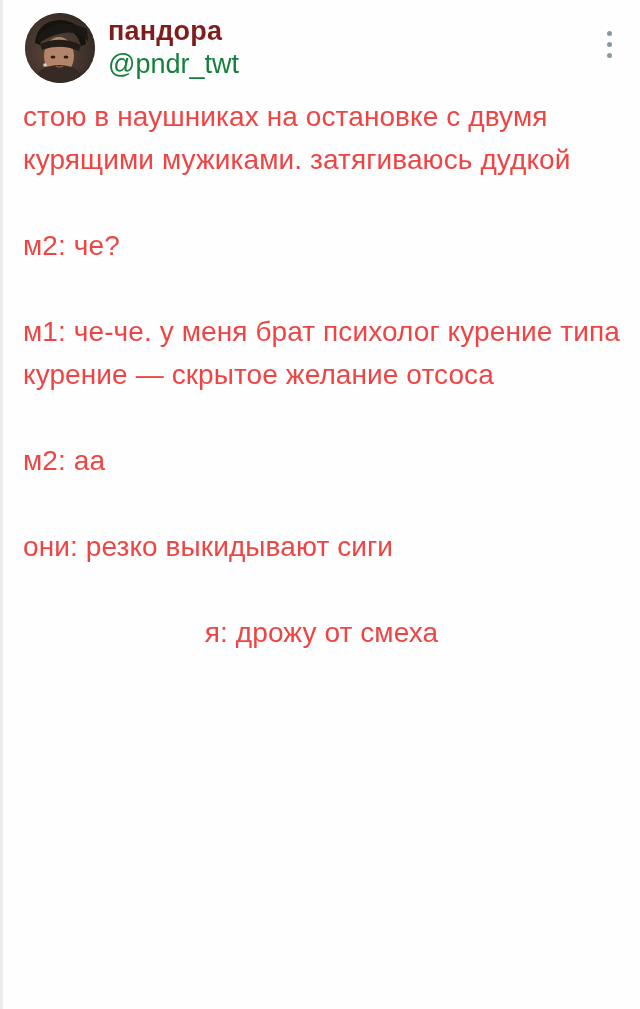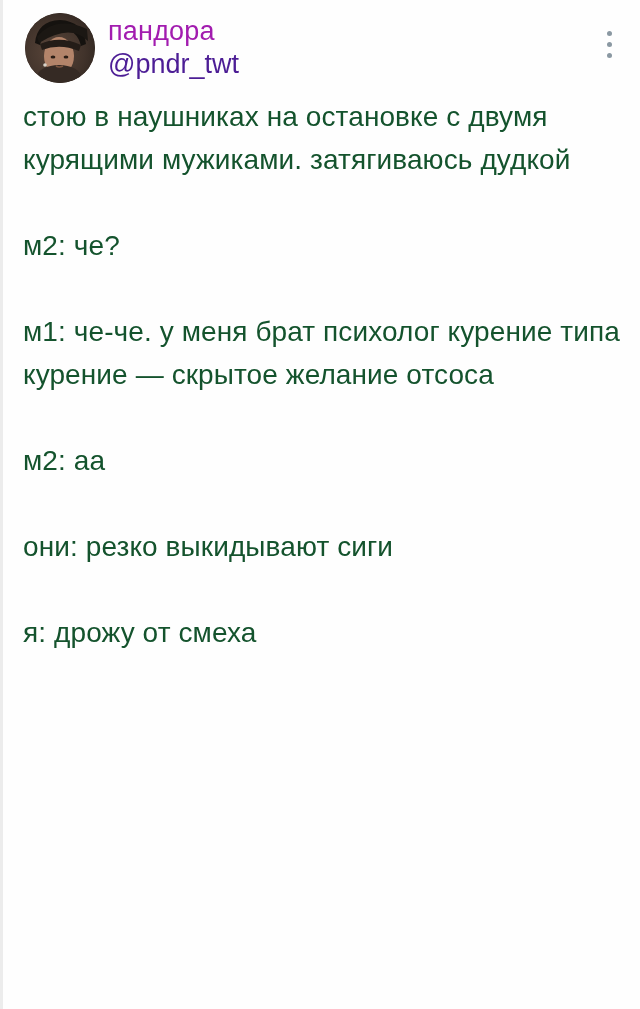--- a/index.html
+++ b/index.html
@@ -35,29 +35,29 @@
   .avatar svg { display: block; width: 70px; height: 70px; }
   .names {
     margin-left: 13px;
     margin-top: 2px;
     display: flex;
     flex-direction: column;
   }
   .display-name {
     font-size: 27px;
     line-height: 33px;
-    font-weight: 400;
-    color: #a21caf;
+    font-weight: 700;
+    color: #7f1d1d;
     letter-spacing: 0.2px;
   }
   .handle {
     font-size: 27px;
     line-height: 33px;
     font-weight: 400;
-    color: #4c1d95;
+    color: #15803d;
   }
   .more-button {
     position: absolute;
     right: 14px;
     top: 24px;
     width: 34px;
     height: 40px;
     display: flex;
     flex-direction: column;
     align-items: center;
@@ -71,25 +71,25 @@
     border-radius: 50%;
     background: #8a98a2;
   }
   .tweet-body {
     padding: 0 20px 0 20px;
   }
   .tweet-body p {
     font-size: 28px;
     line-height: 43px;
     font-weight: 400;
-    color: #14532d;
+    color: #ef4444;
     margin: 0 0 43px 0;
     letter-spacing: 0.1px;
   }
-  .tweet-body p:last-child { margin-bottom: 0; }
+  .tweet-body p:last-child { margin-bottom: 0; text-align: center; }
 </style>
 </head>
 <body>
 
 <div class="tweet-card">
 
   <div class="tweet-header">
 
     <div class="avatar">
       <svg viewBox="0 0 70 70" xmlns="http://www.w3.org/2000/svg">

